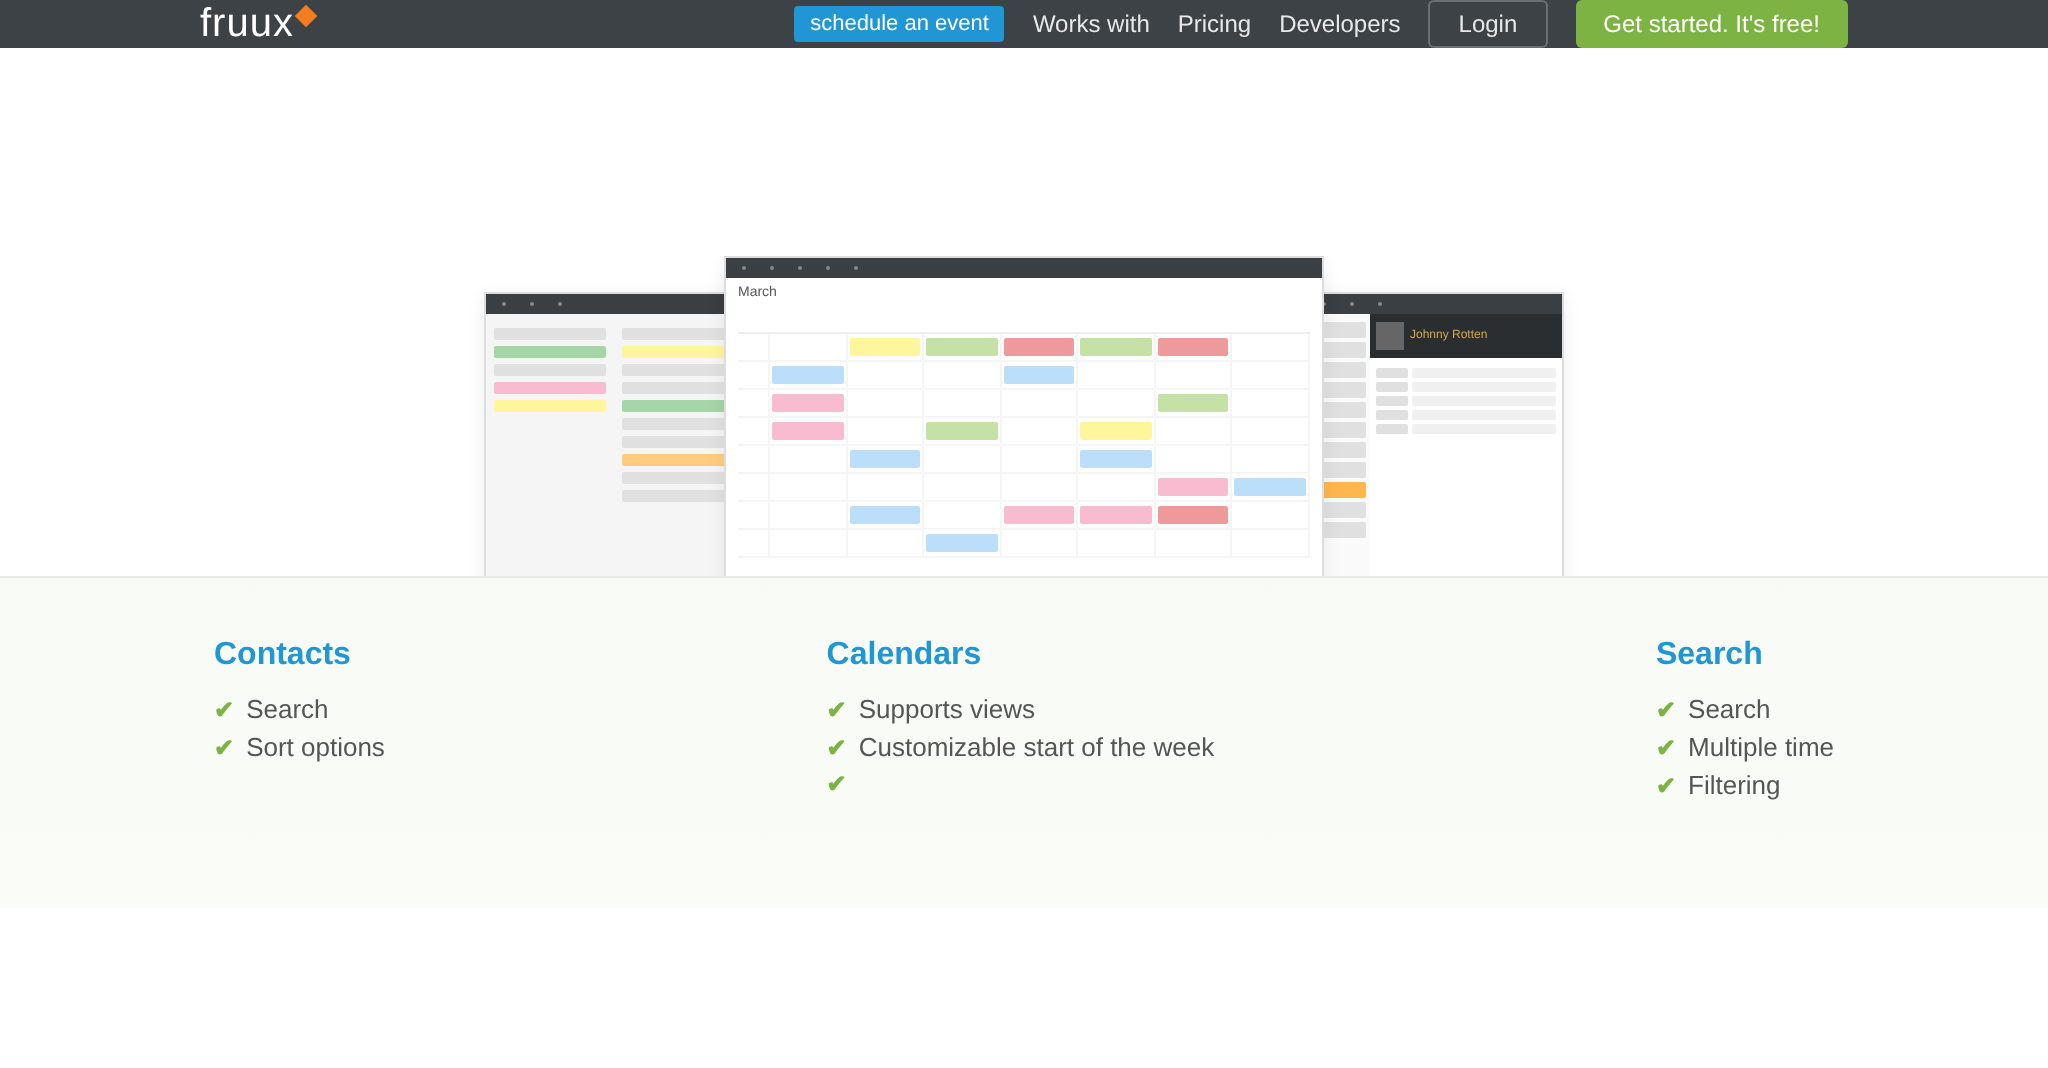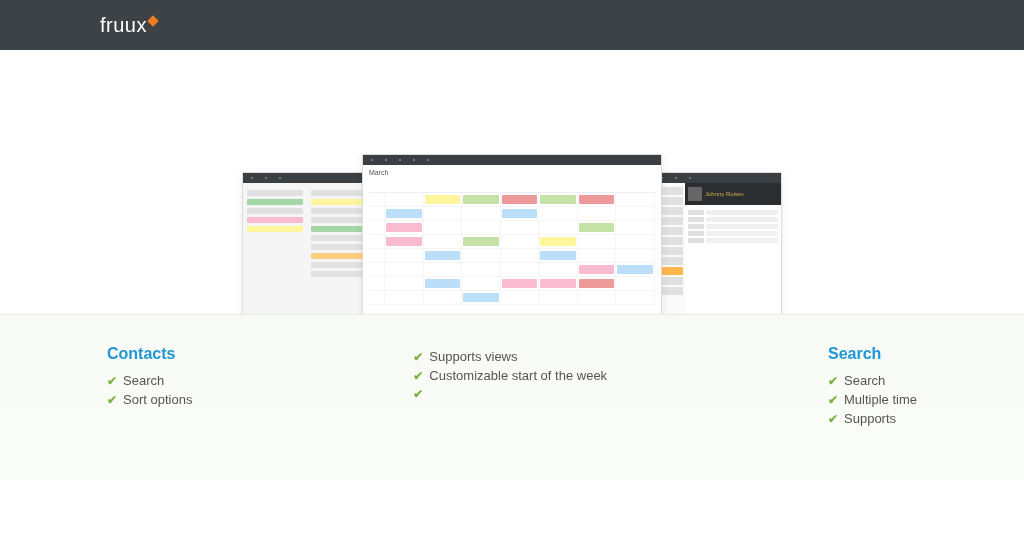--- a/index.html
+++ b/index.html
@@ -1,20 +1,20 @@
 <!DOCTYPE html>
 <html><head>
   <meta charset="utf-8">
   <style>
     * { margin: 0; padding: 0; box-sizing: border-box; }
     body { font-family: -apple-system, BlinkMacSystemFont, "Segoe UI", Arial, sans-serif; background: #fff; }
     
     .navbar {
       background: #3c4246;
-      height: 50px;
+      height: 24px;
       display: flex;
       align-items: center;
       padding: 0 100px;
       justify-content: space-between;
     }
     .logo {
       color: #fff;
       font-size: 20px;
       font-weight: 300;
       letter-spacing: 0.5px;
@@ -205,20 +205,28 @@
       font-size: 12px;
     }
   </style>
 </head>
 <body>
 
 <nav class="navbar">
   <div class="logo">
     <span>fruux</span>
     <span class="logo-accent"></span>
+  </div>
+  <div class="nav-right">
+    <span class="badge-schedule">schedule an event</span>
+    <a class="nav-link">Works with</a>
+    <a class="nav-link">Pricing</a>
+    <a class="nav-link">Developers</a>
+    <button class="btn-login">Login</button>
+    <button class="btn-getstarted">Get started. It's free!</button>
   </div>
 </nav>
 
 <section class="hero">
 </section>
 
 <div class="screens">
   <div class="screen screen-left">
     <div class="screen-header">
         <div class="screen-header-dot"></div>
@@ -436,20 +444,21 @@
       <div class="feature-item">
           <span class="check">✔</span>
           <span>Search</span>
         </div>
       <div class="feature-item">
           <span class="check">✔</span>
           <span>Sort options</span>
         </div>
     </div>
     <div class="feature-col">
+      <h3 class="feature-title">Calendars</h3>
       <div class="feature-item">
           <span class="check">✔</span>
           <span>Supports views</span>
         </div>
       <div class="feature-item">
           <span class="check">✔</span>
           <span>Customizable start of the week</span>
         </div>
       <div class="feature-item">
           <span class="check">✔</span>
@@ -460,17 +469,17 @@
       <div class="feature-item">
           <span class="check">✔</span>
           <span>Search</span>
         </div>
       <div class="feature-item">
           <span class="check">✔</span>
           <span>Multiple time</span>
         </div>
       <div class="feature-item">
           <span class="check">✔</span>
-          <span>Supports</span>
+          <span>Filtering</span>
         </div>
     </div>
   </div>
 </section>
 
 </body></html>

